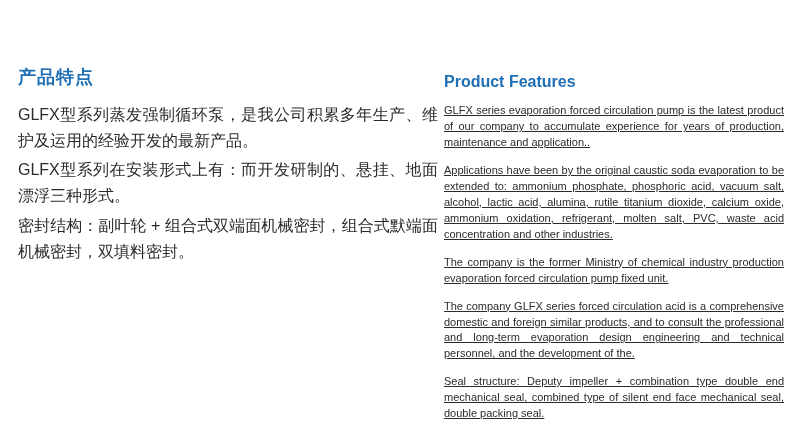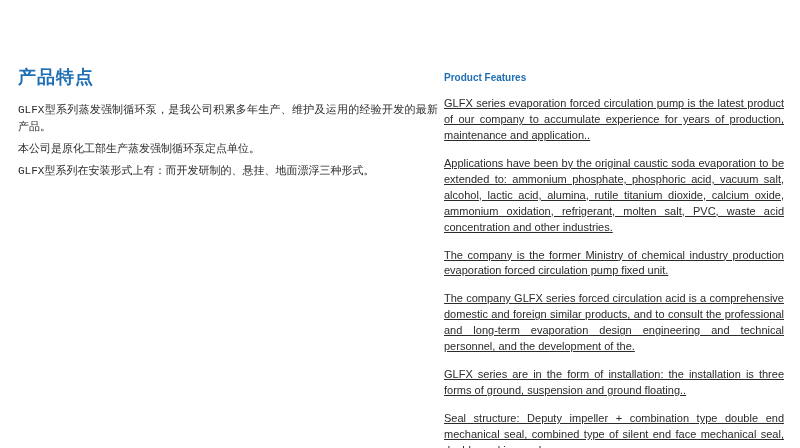--- a/index.html
+++ b/index.html
@@ -37,59 +37,58 @@
     color: #1f6fb4;
     font-size: 18px;
     font-weight: bold;
     letter-spacing: 1px;
     margin: 0 0 14px 0;
     line-height: 1.2;
     font-family: "DejaVu Sans", "Liberation Sans", sans-serif;
   }
   .heading-en {
     color: #1f6fb4;
-    font-size: 10px;
+    font-size: 16px;
     font-weight: bold;
     margin: 0 0 8px 0;
     line-height: 1.2;
     font-family: "Liberation Sans", sans-serif;
   }
   .para-cn {
     color: #2b2b2b;
-    font-size: 11px;
+    font-size: 16px;
     line-height: 1.62;
     margin: 0 0 4px 0;
     text-align: justify;
-    font-family: Liberation Mono, monospace;
+    font-family: Liberation Sans, sans-serif;
   }
   .para-en {
     color: #2b2b2b;
     font-size: 11px;
     line-height: 1.45;
     margin: 12px 0 2px 0;
     text-align: justify;
     font-family: "Liberation Sans", sans-serif;
     text-decoration: underline;
   }
 </style>
 </head>
 <body>
 
 <div class="page">
 
   <div class="col col-left">
     <h2 class="heading-cn">产品特点</h2>
     <p class="para-cn">GLFX型系列蒸发强制循环泵，是我公司积累多年生产、维护及运用的经验开发的最新产品。</p>
-    <p class="para-cn">本公司是原化工部生产蒸发强制循环泵定点单位。</p>
     <p class="para-cn">GLFX型系列在安装形式上有：而开发研制的、悬挂、地面漂浮三种形式。</p>
+    <p class="para-cn">密封结构：副叶轮 + 组合式双端面机械密封，组合式默端面机械密封，双填料密封。</p>
   </div>
 
   <div class="col col-right">
     <h2 class="heading-en">Product Features</h2>
     <p class="para-en">GLFX series evaporation forced circulation pump is the latest product of our company to accumulate experience for years of production, maintenance and application..</p>
     <p class="para-en">Applications have been by the original caustic soda evaporation to be extended to: ammonium phosphate, phosphoric acid, vacuum salt, alcohol, lactic acid, alumina, rutile titanium dioxide, calcium oxide, ammonium oxidation, refrigerant, molten salt, PVC, waste acid concentration and other industries.</p>
     <p class="para-en">The company is the former Ministry of chemical industry production evaporation forced circulation pump fixed unit.</p>
     <p class="para-en">The company GLFX series forced circulation acid is a comprehensive domestic and foreign similar products, and to consult the professional and long-term evaporation design engineering and technical personnel, and the development of the.</p>
-    <p class="para-en">GLFX series are in the form of installation: the installation is three forms of ground, suspension and ground floating..</p>
     <p class="para-en">Seal structure: Deputy impeller + combination type double end mechanical seal, combined type of silent end face mechanical seal, double packing seal.</p>
   </div>
 
 </div>
 
 </body></html>

